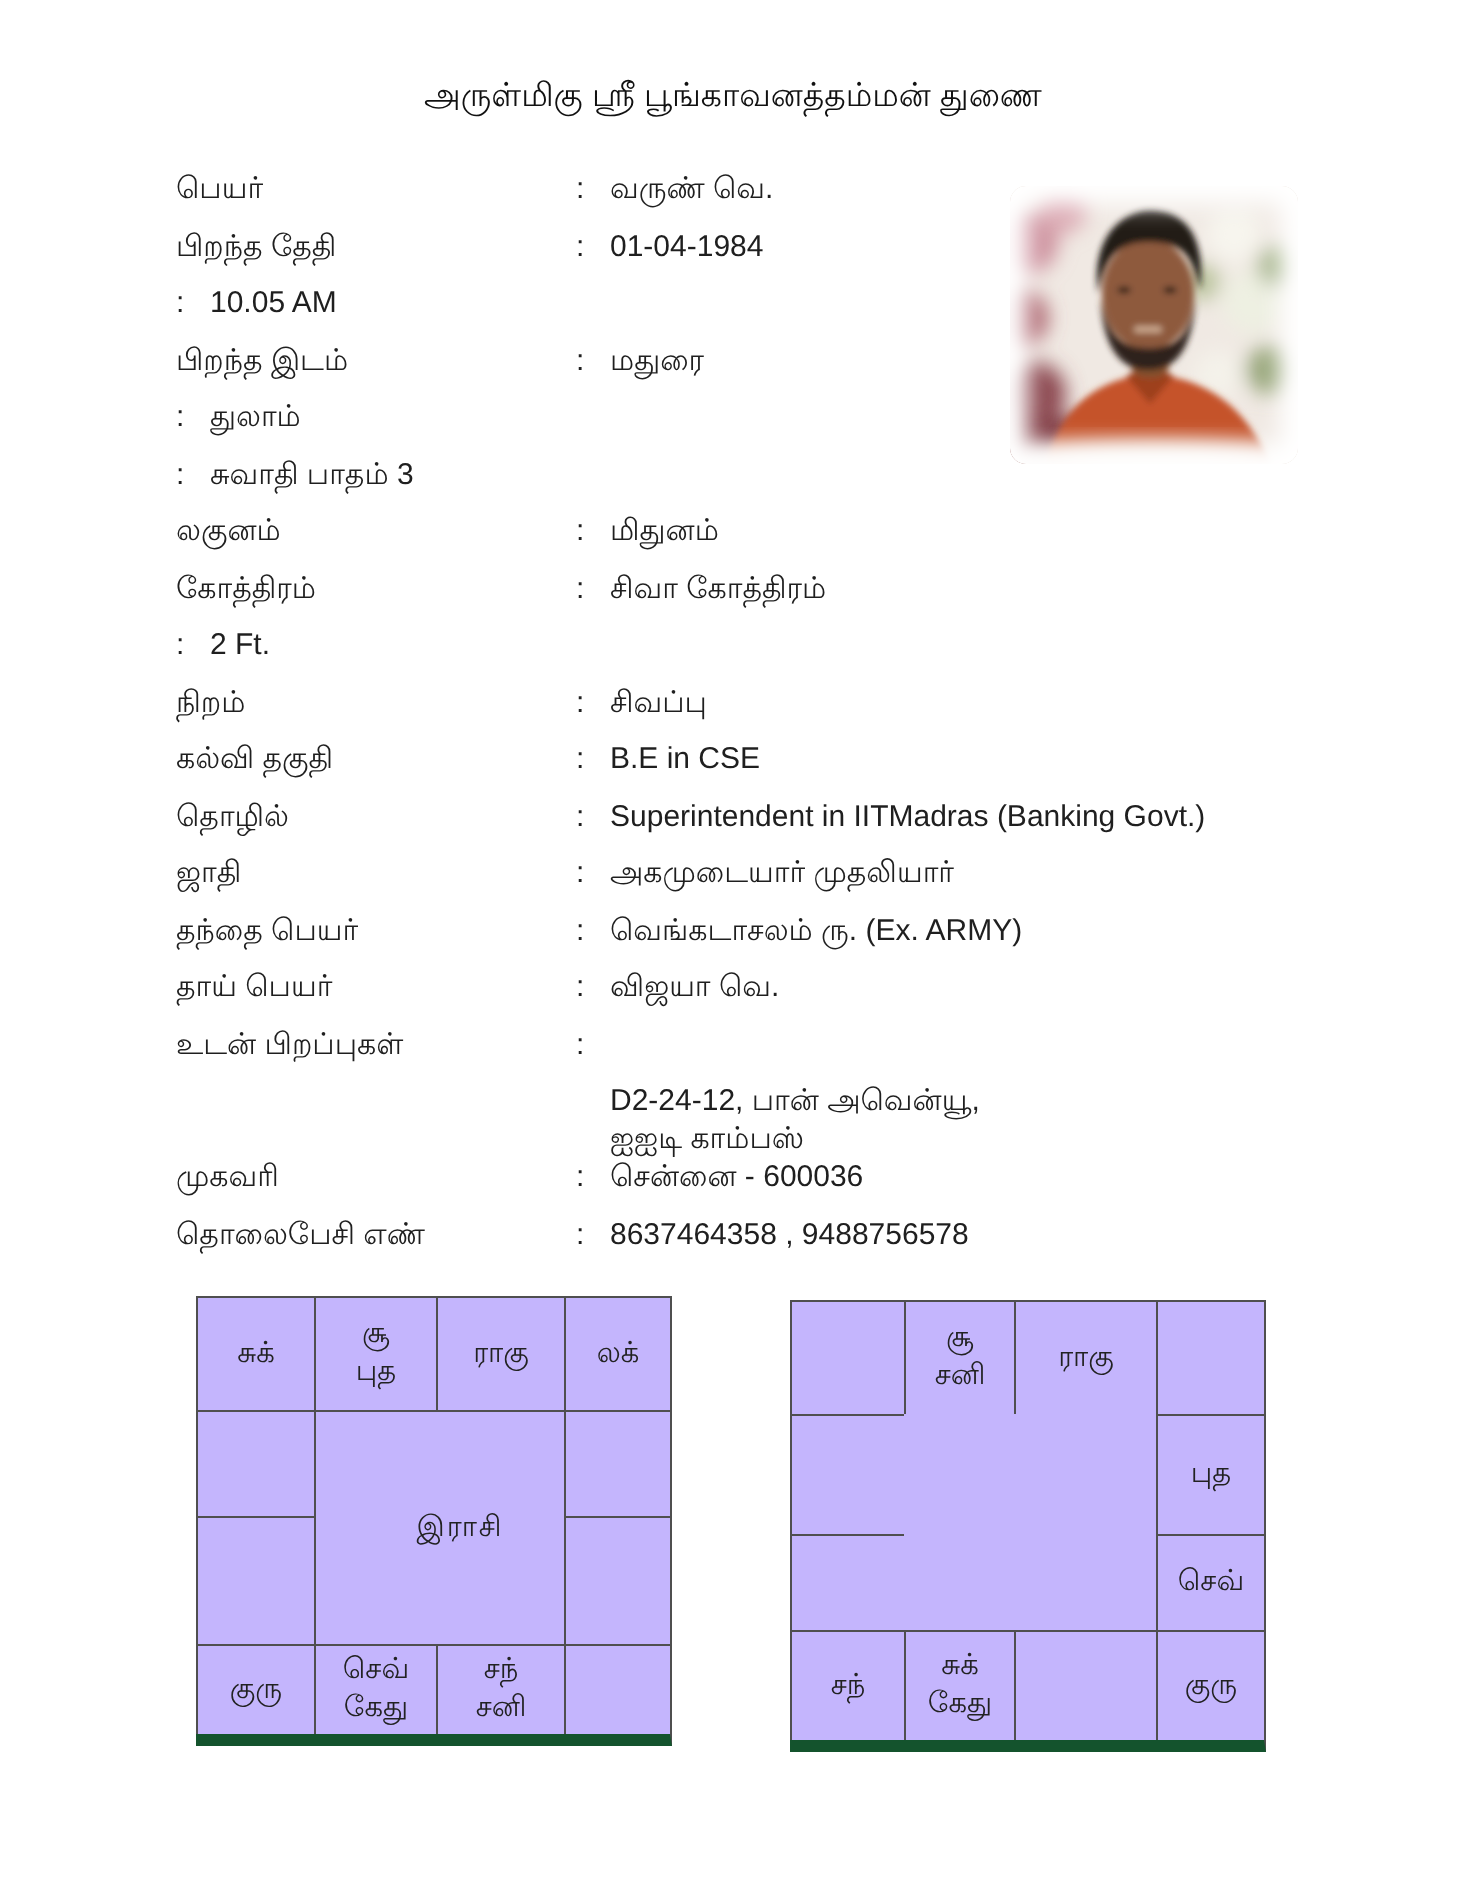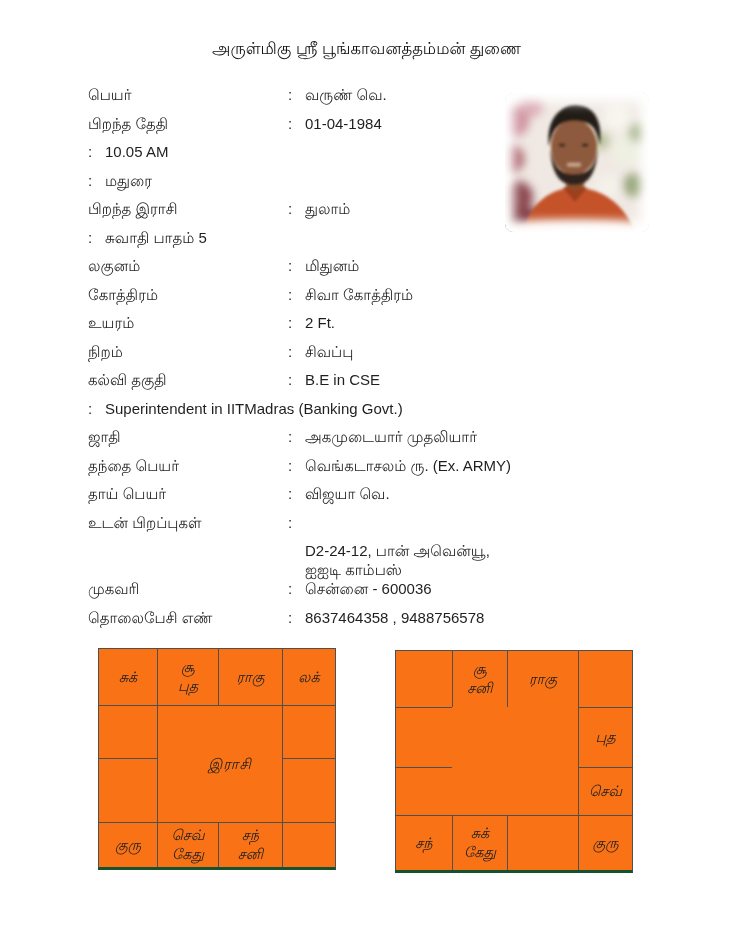--- a/index.html
+++ b/index.html
@@ -22,22 +22,22 @@
   .row .sep{width:17px;flex:none;}
   .row .val{white-space:pre-line;max-width:348px;}
 
   
   .photo{position:absolute;left:505px;top:93px;width:144px;height:139px;border-radius:8px;overflow:hidden;}
   .photo svg{display:block;}
   .photo-fade{position:absolute;inset:0;border-radius:8px;box-shadow:inset 0 0 12px 9px #ffffff;pointer-events:none;}
 
   
   .chart{
-    position:absolute;display:grid;background:#f97316;
-    border-right:1px solid #4f4f4f;border-bottom:3px solid #14532d;font-style:italic;
+    position:absolute;display:grid;background:#c4b5fd;
+    border-right:1px solid #4f4f4f;border-bottom:6px solid #14532d;
   }
   #rasi-chart{left:98px;top:648px;grid-template-columns:59px 61px 64px 53px;grid-template-rows:57px 53px 64px 45px;}
   #navamsam-chart{left:395px;top:650px;grid-template-columns:57px 55px 71px 54px;grid-template-rows:57px 60px 48px 55px;}
   .cell{
     border-top:1px solid #4f4f4f;border-left:1px solid #4f4f4f;
     display:flex;align-items:center;justify-content:center;
     text-align:center;font-size:14.5px;line-height:19px;white-space:pre-line;color:#222;
   }
   .r1c1{grid-area:1/1}.r1c2{grid-area:1/2}.r1c3{grid-area:1/3}.r1c4{grid-area:1/4}
   .r2c1{grid-area:2/1}.r2c4{grid-area:2/4}
@@ -61,58 +61,58 @@
     <div class="row">
       <span class="lbl">பிறந்த தேதி</span>
         <span class="sep">:</span>
         <span class="val">01-04-1984</span>
     </div>
     <div class="row">
         <span class="sep">:</span>
         <span class="val">10.05 AM</span>
     </div>
     <div class="row">
+      <span class="lbl">பிறந்த இடம்</span>
         <span class="sep">:</span>
         <span class="val">மதுரை</span>
     </div>
     <div class="row">
-      <span class="lbl">பிறந்த இராசி</span>
         <span class="sep">:</span>
         <span class="val">துலாம்</span>
     </div>
     <div class="row">
         <span class="sep">:</span>
-        <span class="val">சுவாதி பாதம் 5</span>
+        <span class="val">சுவாதி பாதம் 3</span>
     </div>
     <div class="row">
       <span class="lbl">லகுனம்</span>
         <span class="sep">:</span>
         <span class="val">மிதுனம்</span>
     </div>
     <div class="row">
       <span class="lbl">கோத்திரம்</span>
         <span class="sep">:</span>
         <span class="val">சிவா கோத்திரம்</span>
     </div>
     <div class="row">
-      <span class="lbl">உயரம்</span>
         <span class="sep">:</span>
         <span class="val">2 Ft.</span>
     </div>
     <div class="row">
       <span class="lbl">நிறம்</span>
         <span class="sep">:</span>
         <span class="val">சிவப்பு</span>
     </div>
     <div class="row">
       <span class="lbl">கல்வி தகுதி</span>
         <span class="sep">:</span>
         <span class="val">B.E in CSE</span>
     </div>
     <div class="row">
+      <span class="lbl">தொழில்</span>
         <span class="sep">:</span>
         <span class="val">Superintendent in IITMadras (Banking Govt.)</span>
     </div>
     <div class="row">
       <span class="lbl">ஜாதி</span>
         <span class="sep">:</span>
         <span class="val">அகமுடையார் முதலியார்</span>
     </div>
     <div class="row">
       <span class="lbl">தந்தை பெயர்</span>

